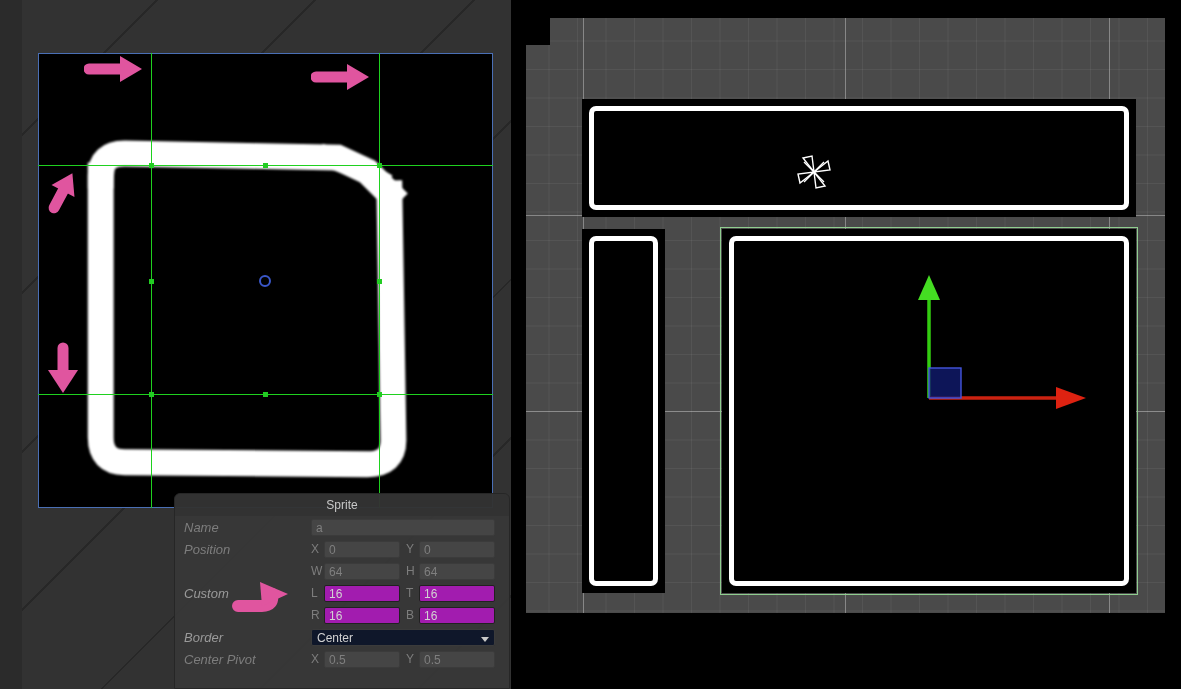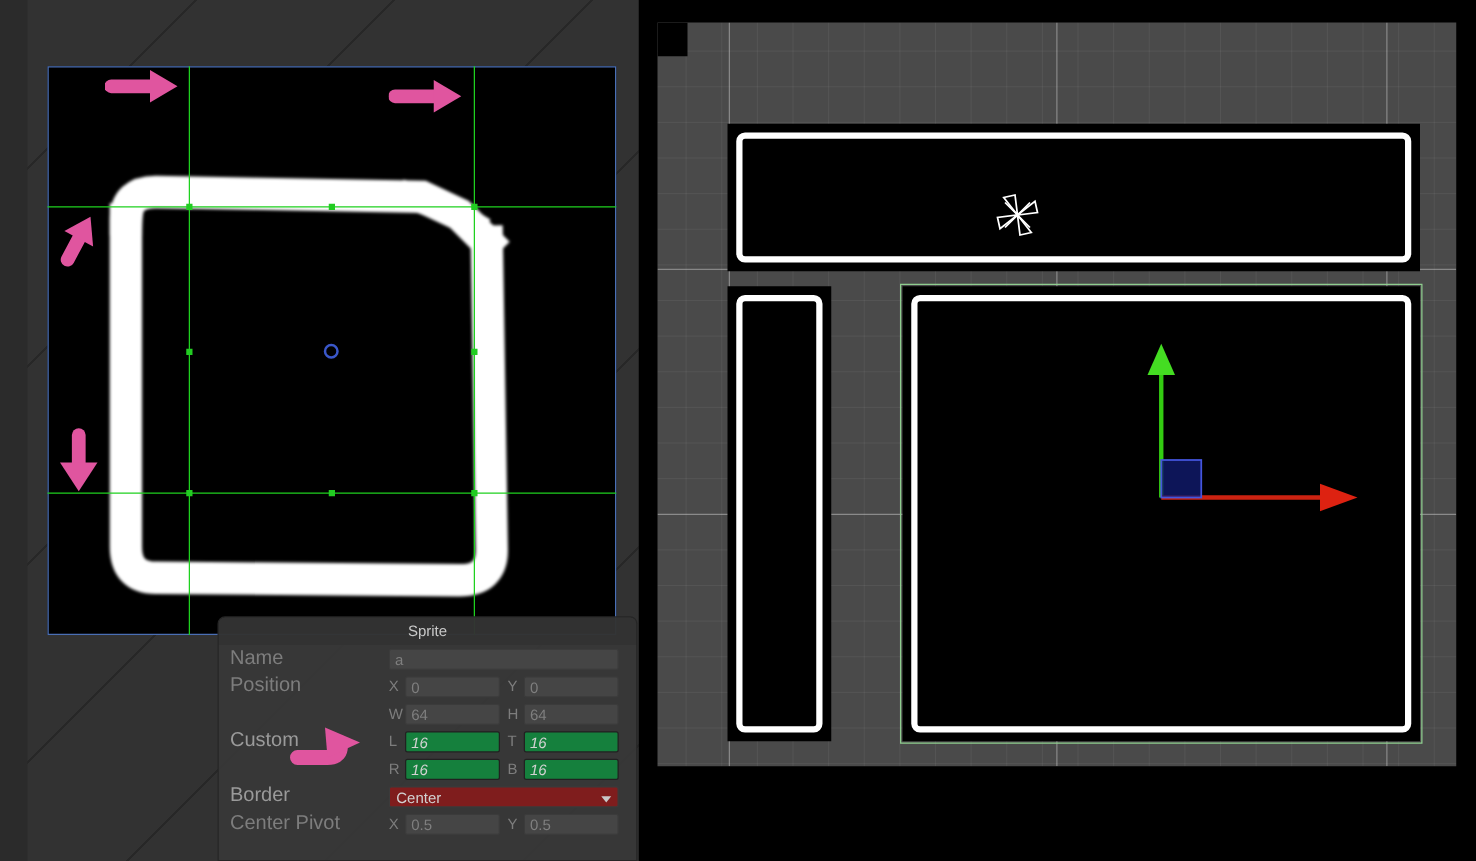--- a/index.html
+++ b/index.html
@@ -61,39 +61,39 @@
     border-top-left-radius: 6px; border-top-right-radius: 6px;
     color: #b4b4b4; font-size: 11.5px;
     overflow: hidden;
   }
   #sprite-panel-header {
     height: 22px; line-height: 22px; text-align: center;
     font-size: 12px; color: #c8c8c8;
     background: rgba(48,48,48,0.55);
   }
   .prow { display: flex; align-items: center; height: 22px; padding: 0 14px 0 9px; }
-  .plabel { width: 127px; flex: 0 0 127px; font-size: 16px; color: #9a9a9a; }
+  .plabel { width: 127px; flex: 0 0 127px; font-size: 13px; color: #9a9a9a; font-style: italic; }
   .plabel.dim { color: #7d7d7d; }
   .pfields { display: flex; flex: 1; gap: 0; align-items: center; }
   .fgroup { display: flex; align-items: center; flex: 1; }
   .fgroup + .fgroup { margin-left: 6px; }
   .fprefix {
     width: 13px; flex: 0 0 13px; font-size: 12px; color: #7d7d7d;
   }
   .fld {
     flex: 1; height: 17px; line-height: 17px;
     background: #454545; border: 1px solid #3b3b3b; border-radius: 2px;
     color: #7f7f7f; font-size: 12px; padding: 0 4px;
     white-space: nowrap; overflow: hidden;
   }
-  .fld.active { background: #15803d; border-color: #212121; color: #d2d2d2; font-style: italic; }
+  .fld.active { background: #a21caf; border-color: #212121; color: #d2d2d2; }
   .fld.wide { flex: 1; }
   .ddl {
     flex: 1; height: 17px; line-height: 16px;
-    background: #7f1d1d; border: 1px solid #3b3b3b; border-radius: 2px;
+    background: #0f172a; border: 1px solid #3b3b3b; border-radius: 2px;
     color: #d2d2d2; font-size: 12px; padding: 0 16px 0 5px;
     position: relative; white-space: nowrap; overflow: hidden;
   }
   .ddl .caret {
     position: absolute; right: 5px; top: 7px;
     width: 0; height: 0;
     border-left: 4px solid transparent; border-right: 4px solid transparent;
     border-top: 5px solid #c8c8c8;
   }
 

